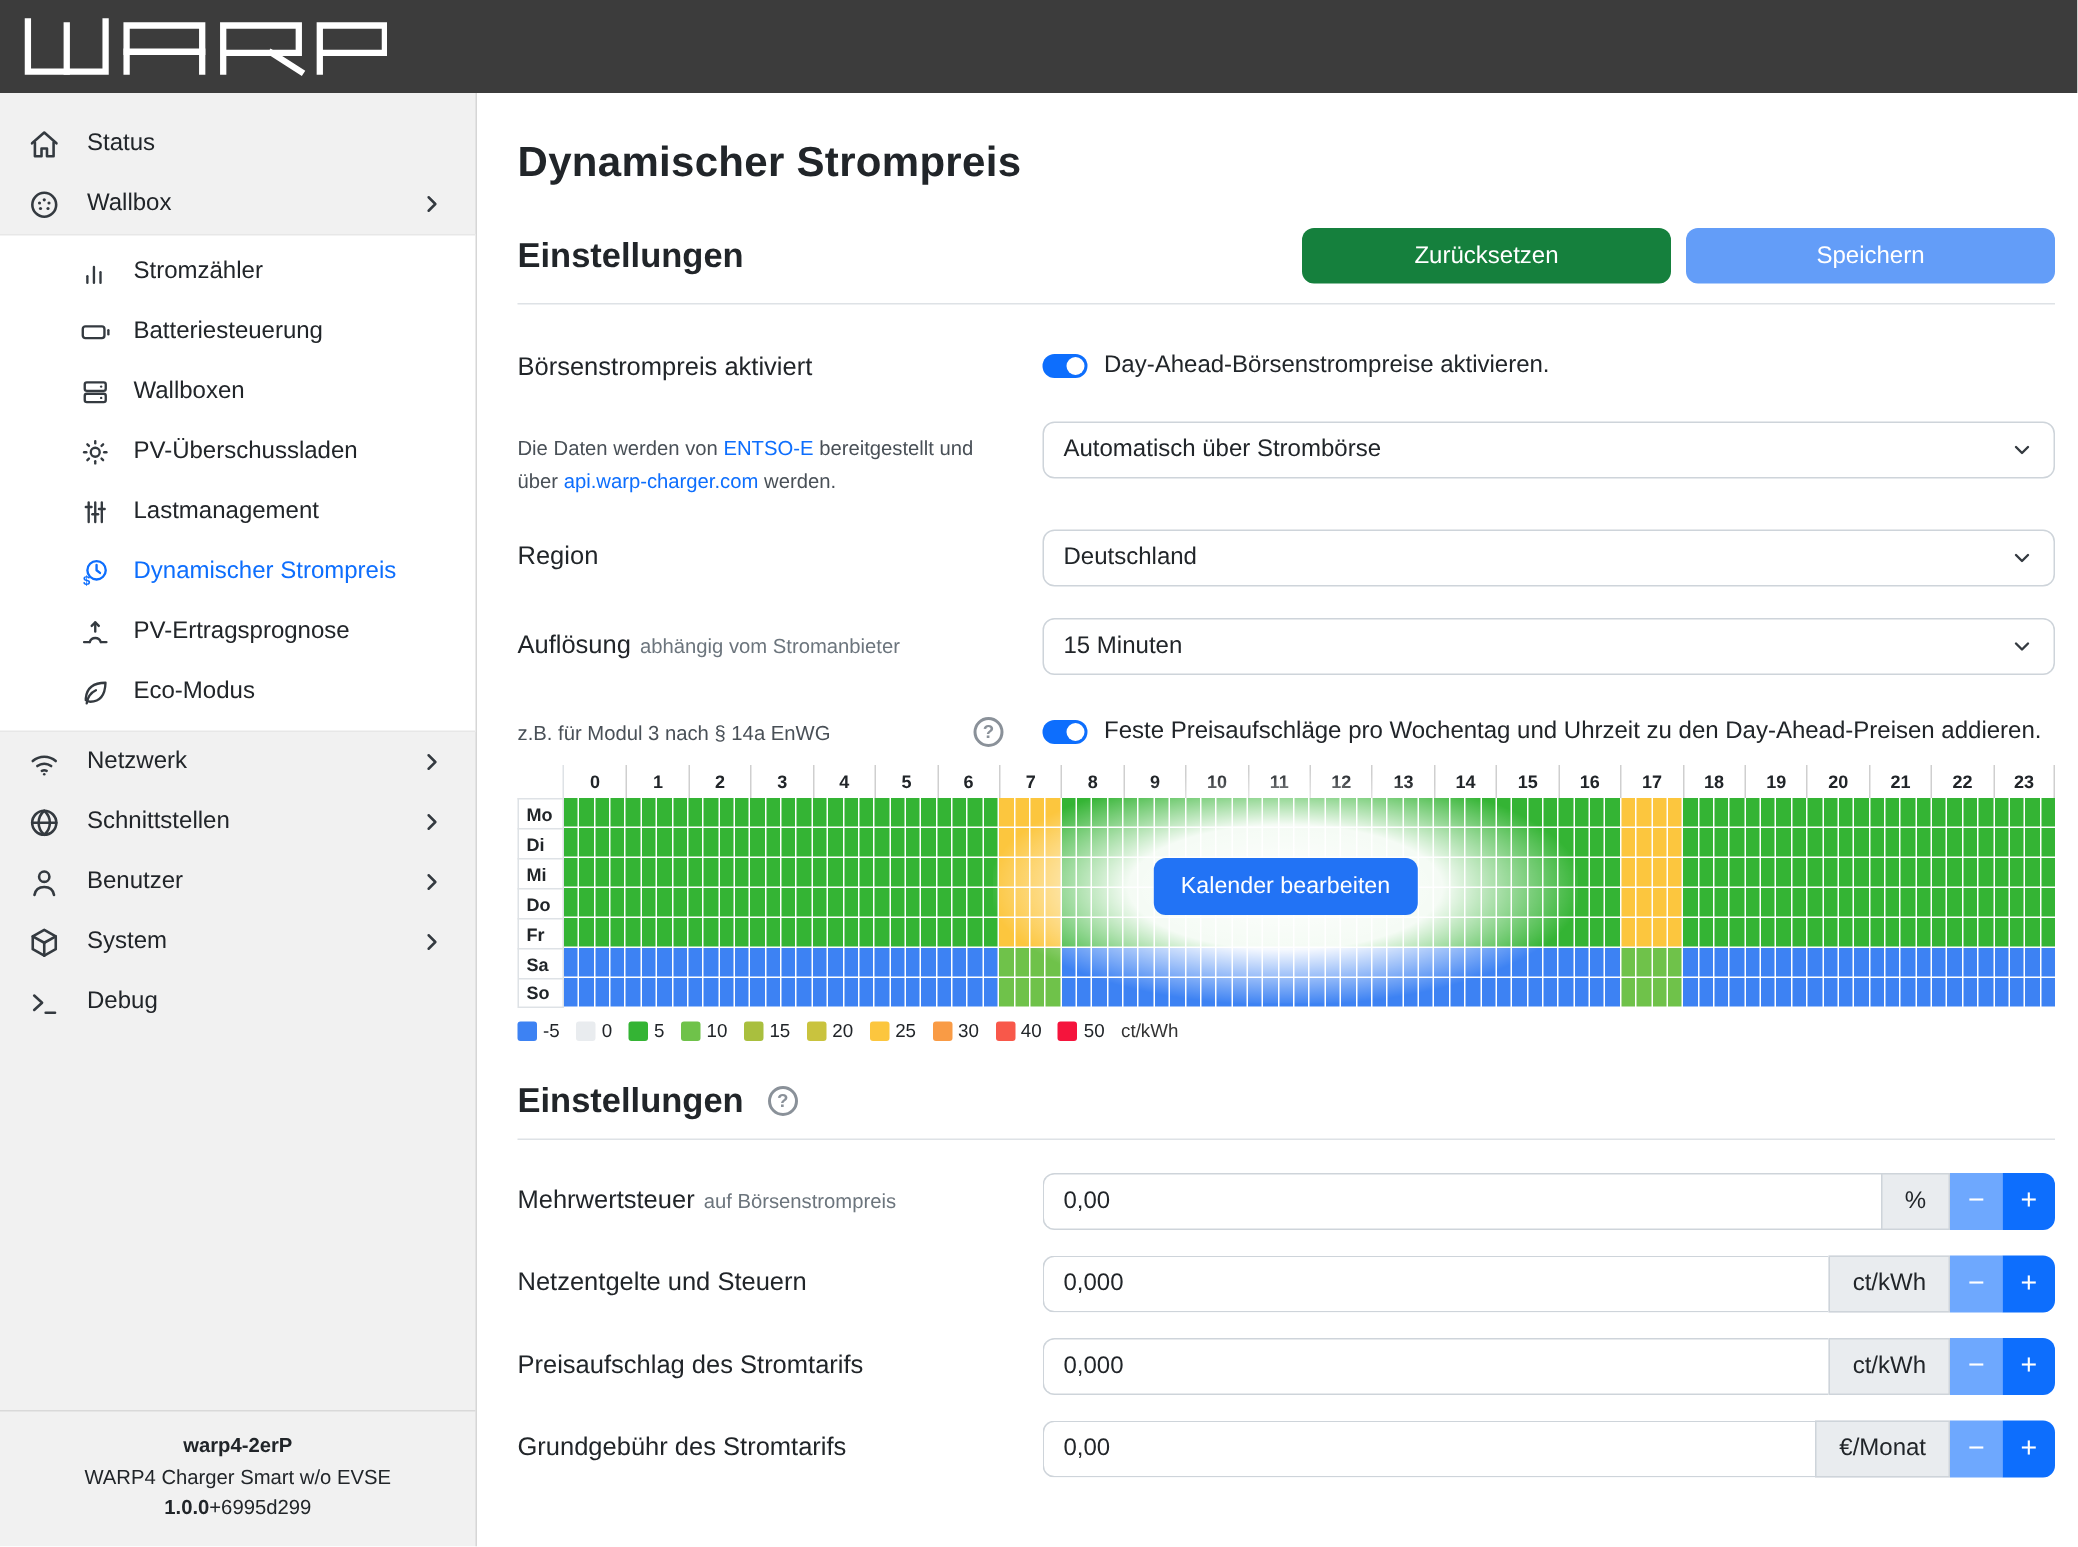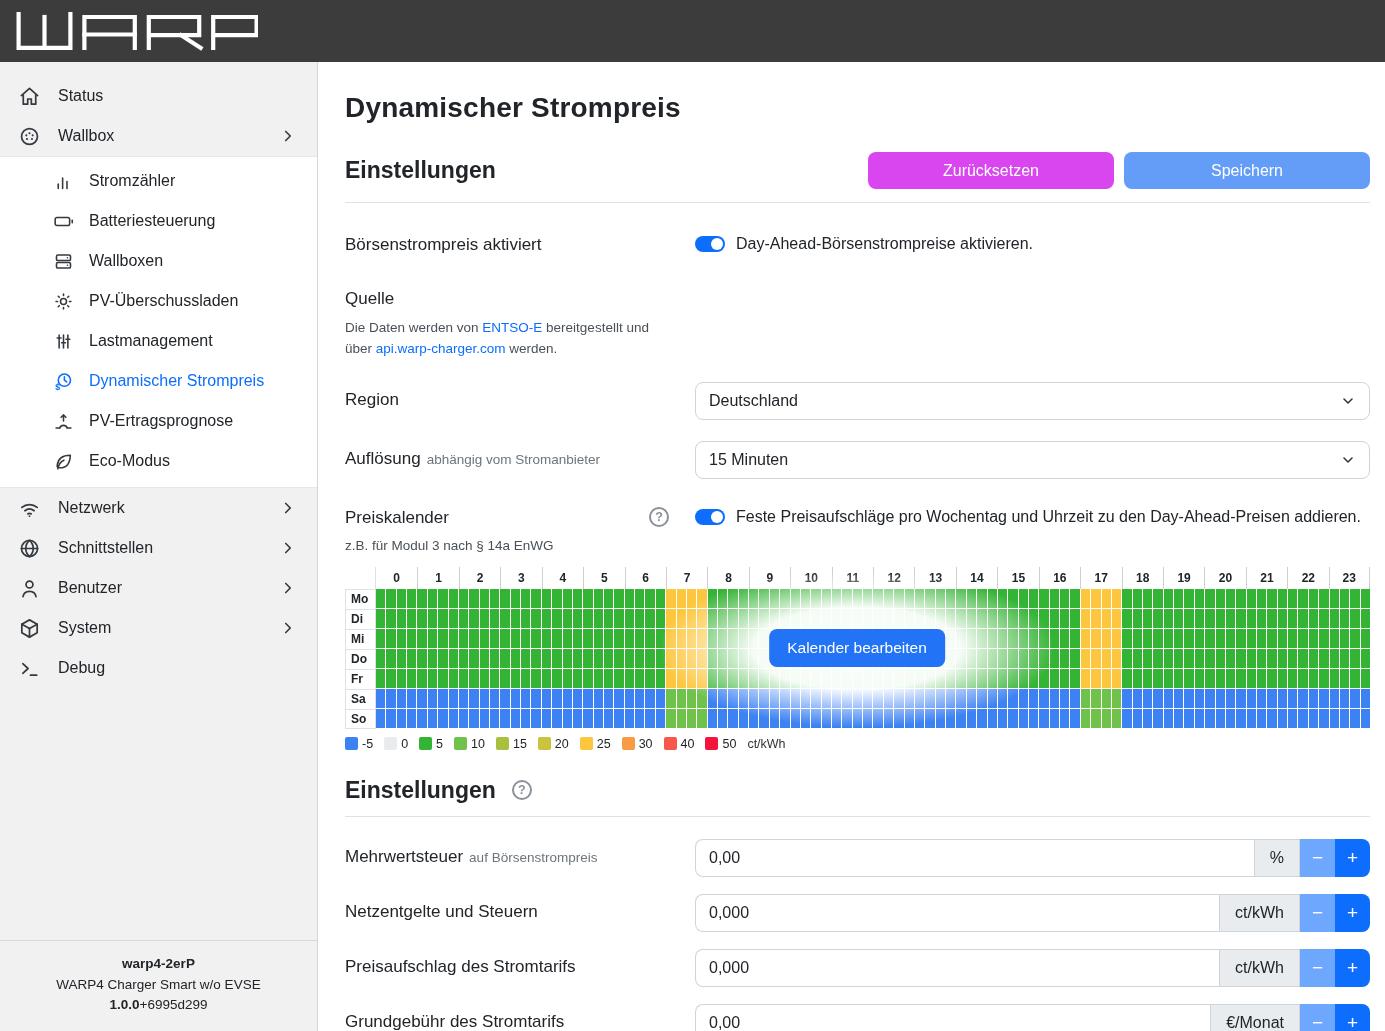--- a/index.html
+++ b/index.html
@@ -31,21 +31,21 @@
 
   
   .main { position:absolute; top:62px; left:318px; right:0; bottom:0; padding:22px 15px 0 27px; overflow:hidden; }
   h1.page-title { font-size:28px; font-weight:700; margin:8px 0 28px 0; letter-spacing:.2px; }
   .section-head { display:flex; justify-content:space-between; align-items:center;
                   border-bottom:1px solid #dee2e6; padding-bottom:13px; margin-bottom:24px; }
   .section-head h2 { font-size:23px; font-weight:700; display:flex; align-items:center; gap:16px; }
   .head-btns { display:flex; gap:10px; }
   .btn { width:246px; height:37px; border:none; border-radius:8px; color:#fff; font-size:16px;
          font-family:inherit; cursor:pointer; }
-  .btn-reset { background:#d946ef; }
+  .btn-reset { background:#15803d; }
   .btn-save  { background:#639df8; }
 
   .frow { display:grid; grid-template-columns:350px 1fr; align-items:start; margin-bottom:24px; }
   .flabel { font-size:17px; font-weight:500; padding-top:7px; line-height:1.25; }
   .fhint { font-size:13.5px; font-weight:400; color:#6c757d; margin-left:6px; }
   .fsub { font-size:13.5px; font-weight:400; color:#495057; line-height:1.6; margin-top:7px; padding-right:46px; }
   .fsub a { color:#0d6efd; text-decoration:none; }
   .label-flex { display:flex; align-items:flex-start; padding-right:26px; }
   .label-flex .lblock { flex:1; }
 
@@ -330,24 +330,31 @@
   <div class="frow" style="margin-bottom:26px;">
     <div class="flabel">Börsenstrompreis aktiviert</div>
     <div class="toggle-line">
       <span class="switch"></span>
       <span>Day-Ahead-Börsenstrompreise aktivieren.</span>
     </div>
   </div>
 
   <div class="frow" style="margin-bottom:22px;">
     <div>
-      <div class="flabel">Quelle</div>
       <div class="fsub">
         <span>Die Daten werden von </span><a href="#">ENTSO-E</a><span> bereitgestellt und über </span><a href="#">api.warp-charger.com</a><span> werden.</span>
       </div>
+    </div>
+    <div class="select">
+      <span>Automatisch über Strombörse</span>
+      <span class="chev-dn">
+        <svg width="16" height="16" viewBox="0 0 24 24" fill="none" stroke="currentColor" stroke-width="2.4" stroke-linecap="round" stroke-linejoin="round">
+            <path d="M6 9l6 6 6-6"></path>
+          </svg>
+      </span>
     </div>
   </div>
 
   <div class="frow" style="margin-bottom:21px;">
     <div class="flabel">Region</div>
     <div class="select">
       <span>Deutschland</span>
       <span class="chev-dn">
         <svg width="16" height="16" viewBox="0 0 24 24" fill="none" stroke="currentColor" stroke-width="2.4" stroke-linecap="round" stroke-linejoin="round">
             <path d="M6 9l6 6 6-6"></path>
@@ -366,21 +373,20 @@
         <svg width="16" height="16" viewBox="0 0 24 24" fill="none" stroke="currentColor" stroke-width="2.4" stroke-linecap="round" stroke-linejoin="round">
             <path d="M6 9l6 6 6-6"></path>
           </svg>
       </span>
     </div>
   </div>
 
   <div class="frow" style="margin-bottom:10px;">
     <div class="label-flex">
       <div class="lblock">
-        <div class="flabel">Preiskalender</div>
         <div class="fsub" style="padding-right:0;">z.B. für Modul 3 nach § 14a EnWG</div>
       </div>
       <span class="qicon">?</span>
     </div>
     <div class="toggle-line">
       <span class="switch"></span>
       <span>Feste Preisaufschläge pro Wochentag und Uhrzeit zu den Day-Ahead-Preisen addieren.</span>
     </div>
   </div>
 

